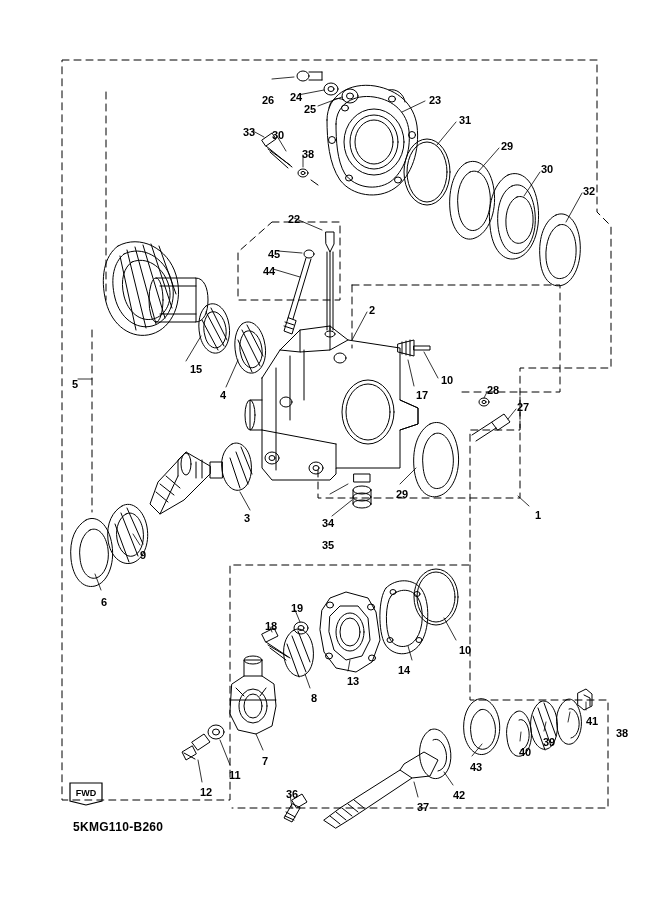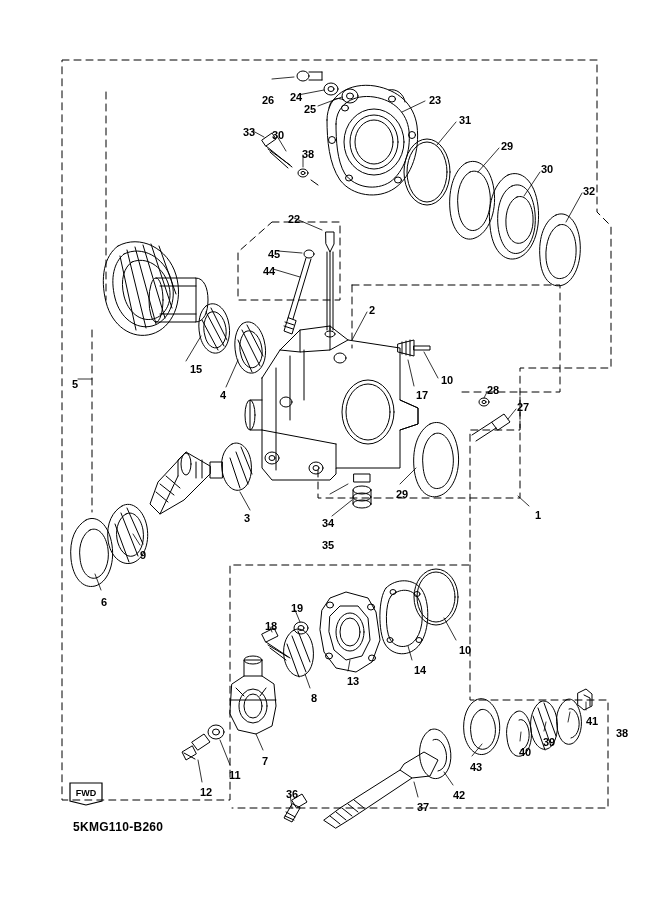--- a/index.html
+++ b/index.html
@@ -389,21 +389,21 @@
       <div class="num" style="left: 535px; top: 510px;">1</div>
       <div class="num" style="left: 244px; top: 513px;">3</div>
       <div class="num" style="left: 322px; top: 496px; margin-top: 44px;">35</div>
       <div class="num" style="left: 322px; top: 518px;">34</div>
       <div class="num" style="left: 396px; top: 489px;">29</div>
       <div class="num" style="left: 140px; top: 550px;">9</div>
       <div class="num" style="left: 101px; top: 597px;">6</div>
       <div class="num" style="left: 291px; top: 603px;">19</div>
       <div class="num" style="left: 265px; top: 621px;">18</div>
       <div class="num" style="left: 459px; top: 645px;">10</div>
-      <div class="num" style="left: 414px; top: 665px;">14</div>
+      <div class="num" style="left: 398px; top: 665px;">14</div>
       <div class="num" style="left: 347px; top: 676px;">13</div>
       <div class="num" style="left: 311px; top: 693px;">8</div>
       <div class="num" style="left: 586px; top: 716px;">41</div>
       <div class="num" style="left: 568px; top: 728px; margin-left: 48px;">38</div>
       <div class="num" style="left: 543px; top: 737px;">39</div>
       <div class="num" style="left: 519px; top: 747px;">40</div>
       <div class="num" style="left: 470px; top: 762px;">43</div>
       <div class="num" style="left: 262px; top: 756px;">7</div>
       <div class="num" style="left: 229px; top: 770px;">11</div>
       <div class="num" style="left: 200px; top: 787px;">12</div>

